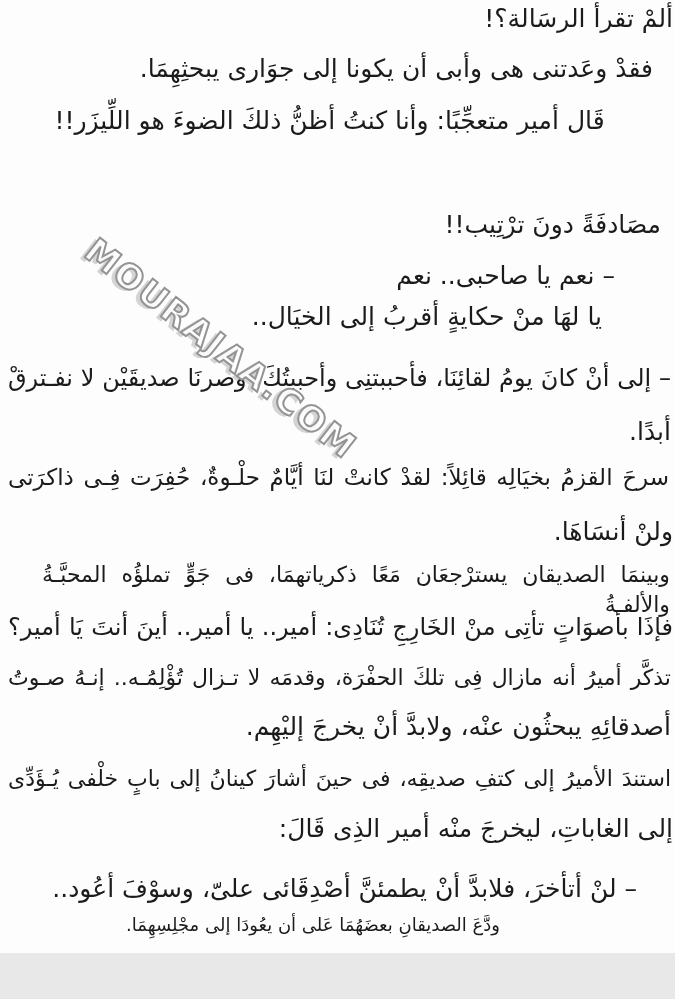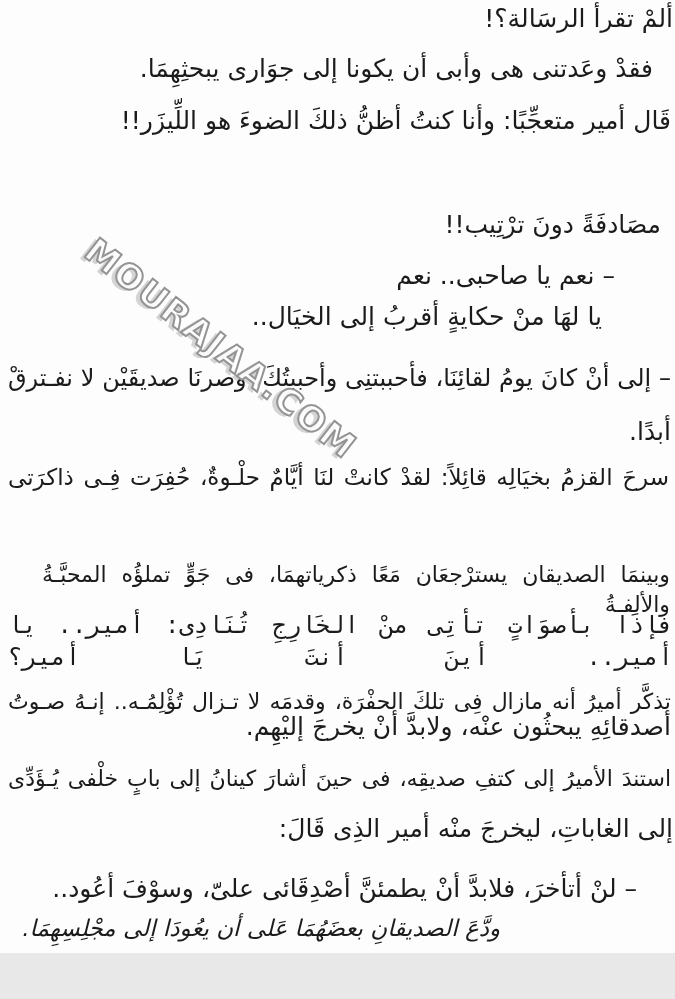--- a/index.html
+++ b/index.html
@@ -23,32 +23,32 @@
     line-height:1.35;
     color:#1b1b1b;
     direction:rtl;
     font-family:"DejaVu Sans", sans-serif;
   }
   .rt{ text-align:right; white-space:nowrap; }
   .just{ text-align:justify; text-align-last:justify; }
   
   .ln0 {top:2px;   right:2px;}
   .ln1 {top:52px;  right:22px;}
-  .ln2 {top:104px; right:4px;}
+  .ln2 {top:104px; right:24px;text-align:center;}
   .ln3 {top:155px; right:3px;}
   .ln4 {top:208px; right:14px;}
   .ln5 {top:259px; right:60px;}
   .ln6 {top:300px; right:73px;}
   .ln7 {top:362px; right:4px;}
   .ln8 {top:415px; right:4px;}
   .ln9 {top:462px; right:6px;}
   .ln10{top:515px; right:2px;}
   .ln11{top:560px; right:5px;}
   .ln12{top:611px; right:2px;}
-  .ln13{top:687px; right:4px;}
+  .ln13{top:663px; right:4px;}
   .ln14{top:710px; right:4px;}
   .ln15{top:764px; right:4px;}
   .ln16{top:812px; right:2px;}
   .ln17{top:872px; right:38px;}
   .ln18{top:913px; right:175px;}
   .page-number{
     position:absolute;
     left:2px;
     top:968px;
     font-size:24px;
@@ -82,26 +82,27 @@
 
   <div class="line rt ln0">ألمْ تقرأ الرسَالة؟!</div>
   <div class="line rt ln1">فقدْ وعَدتنى هى وأبى أن يكونا إلى جوَارى يبحثِهِمَا.</div>
   <div class="line rt ln2">قَال أمير متعجِّبًا: وأنا كنتُ أظنُّ ذلكَ الضوءَ هو اللِّيزَر!!</div>
   <div class="line rt ln4">مصَادفَةً دونَ ترْتِيب!!</div>
   <div class="line rt ln5">– نعم يا صاحبى.. نعم</div>
   <div class="line rt ln6">يا لهَا منْ حكايةٍ أقربُ إلى الخيَال..</div>
   <div class="line just ln7" style="font-size: 24px;">– إلى أنْ كانَ يومُ لقائِنَا، فأحببتنِى وأحببتُكَ، وصرنَا صديقَيْن لا نفـترقْ</div>
   <div class="line rt ln8">أبدًا.</div>
   <div class="line just ln9" style="font-size: 23px;">سرحَ القزمُ بخيَالِه قائِلاً: لقدْ كانتْ لنَا أيَّامٌ حلْـوةٌ، حُفِرَت فِـى ذاكرَتى</div>
+  <div class="line rt ln10">ولنْ أنسَاهَا.</div>
   <div class="line just ln11" style="font-size: 22px; margin-left: 34px;">وبينمَا الصديقان يسترْجعَان مَعًا ذكرياتهمَا، فى جَوٍّ تملؤُه المحبَّـةُ والألفـةُ</div>
-  <div class="line just ln12" style="font-size: 24px; font-family: Liberation Mono, monospace;">فإذَا بأصوَاتٍ تأتِى منْ الخَارِجِ تُنَادِى: أمير.. يا أمير.. أينَ أنتَ يَا أمير؟</div>
+  <div class="line just ln12" style="font-size: 24px;">فإذَا بأصوَاتٍ تأتِى منْ الخَارِجِ تُنَادِى: أمير.. يا أمير.. أينَ أنتَ يَا أمير؟</div>
   <div class="line just ln13" style="font-size: 22px;">تذكَّر أميرُ أنه مازال فِى تلكَ الحفْرَة، وقدمَه لا تـزال تُؤْلِمُـه.. إنـهُ صـوتُ</div>
   <div class="line rt ln14">أصدقائِهِ يبحثُون عنْه، ولابدَّ أنْ يخرجَ إليْهِم.</div>
   <div class="line just ln15" style="font-size: 22px;">استندَ الأميرُ إلى كتفِ صديقِه، فى حينَ أشارَ كينانُ إلى بابٍ خلْفى يُـؤَدِّى</div>
   <div class="line rt ln16">إلى الغاباتِ، ليخرجَ منْه أمير الذِى قَالَ:</div>
   <div class="line rt ln17">– لنْ أتأخرَ، فلابدَّ أنْ يطمئنَّ أصْدِقَائى علىّ، وسوْفَ أعُود..</div>
-  <div class="line rt ln18" style="font-size: 23px; font-style: italic;">ودَّعَ الصديقانِ بعضَهُمَا عَلى أن يعُودَا إلى مجْلِسِهِمَا.</div>
+  <div class="line rt ln18" style="font-size: 18px;">ودَّعَ الصديقانِ بعضَهُمَا عَلى أن يعُودَا إلى مجْلِسِهِمَا.</div>
 
   <div class="watermark" dir="ltr">MOURAJAA.COM</div>
 
   <div class="page-number">٢٣</div>
 
 </div>
 
 </body></html>

